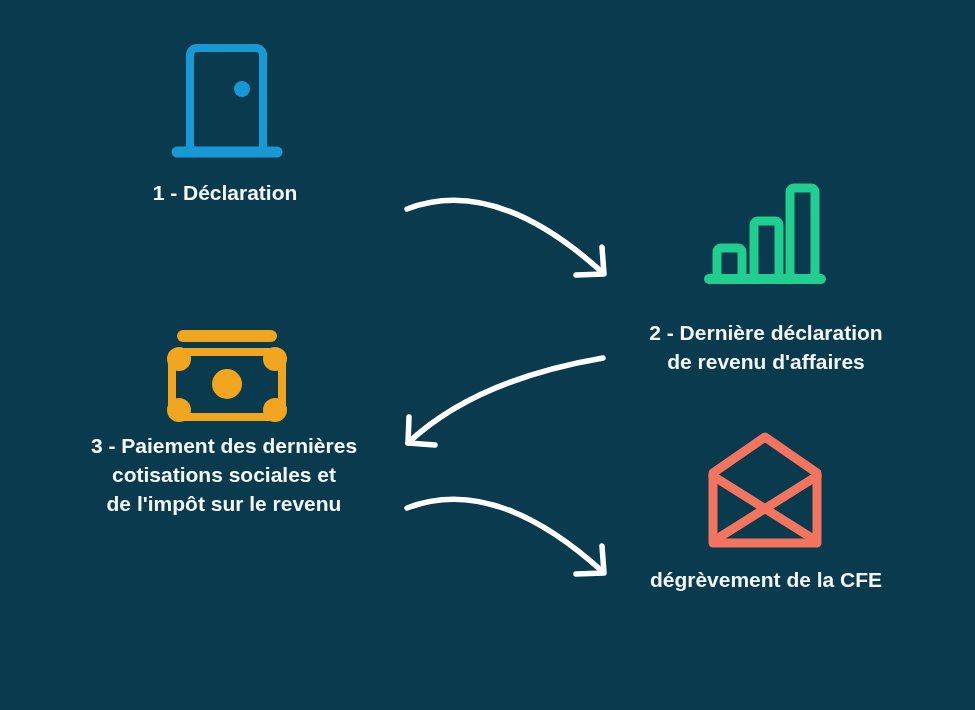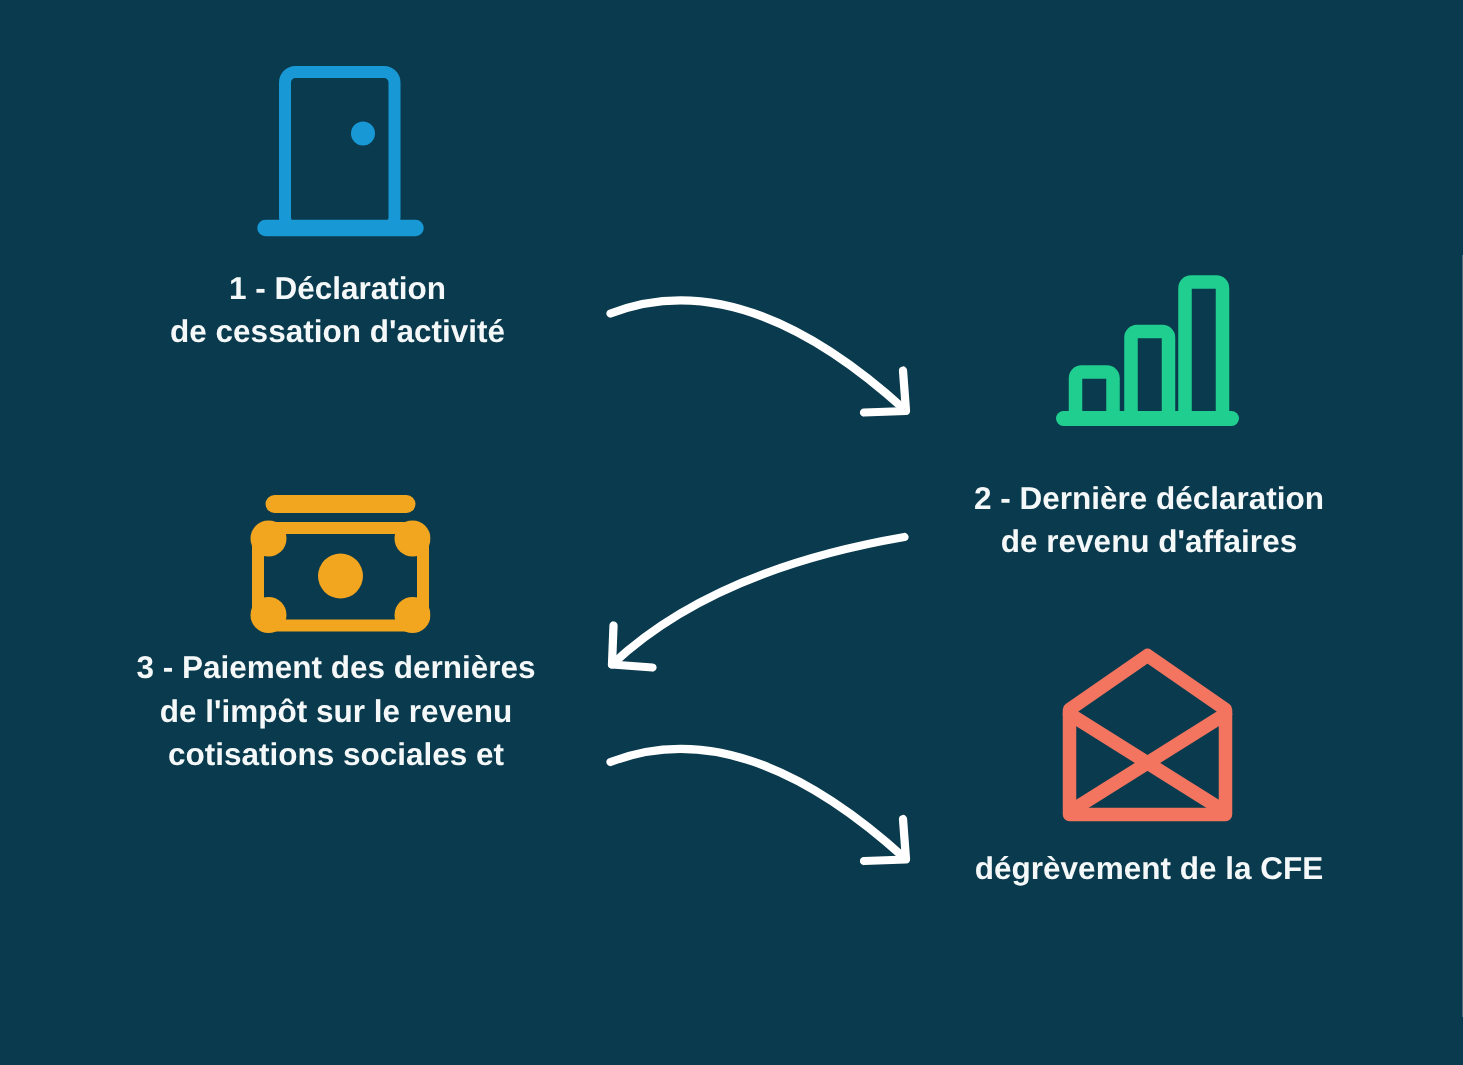--- a/index.html
+++ b/index.html
@@ -40,21 +40,20 @@
 <div class="canvas">
 
   <section>
     <svg class="abs" style="left:170px; top:42px;" width="114" height="120" viewBox="0 0 114 120">
       <rect class="stroke-blue" x="20" y="6" width="73" height="104" rx="7" stroke-width="8"></rect>
       <circle class="fill-blue" cx="72" cy="47" r="8"></circle>
       <line class="stroke-blue" x1="7" y1="110" x2="107" y2="110" stroke-width="11" stroke-linecap="round"></line>
     </svg>
     <div class="label" style="left:60px; top:178px; width:330px;">
       <span>1 - Déclaration</span>
-      <span>de cessation d'activité</span>
     </div>
   </section>
 
   <svg class="abs" style="left:398px; top:188px;" width="215" height="100" viewBox="0 0 215 100">
     <path class="stroke-arrow" d="M9,21 Q97,-13 205,85" stroke-width="5.5" stroke-linecap="round"></path>
     <path class="stroke-arrow" d="M204,59 L206,86 L178,87" stroke-width="5.5" stroke-linecap="round" stroke-linejoin="round"></path>
   </svg>
 
   <section>
     <svg class="abs" style="left:700px; top:180px;" width="130" height="108" viewBox="0 0 130 108">
@@ -79,22 +78,22 @@
       <rect class="fill-orange" x="11" y="2" width="100" height="12" rx="6"></rect>
       <rect class="stroke-orange" x="6" y="24" width="110" height="65" rx="9" stroke-width="8"></rect>
       <circle class="fill-orange" cx="13" cy="31" r="12"></circle>
       <circle class="fill-orange" cx="109" cy="31" r="12"></circle>
       <circle class="fill-orange" cx="13" cy="82" r="12"></circle>
       <circle class="fill-orange" cx="109" cy="82" r="12"></circle>
       <circle class="fill-orange" cx="61" cy="56" r="15"></circle>
     </svg>
     <div class="label" style="left:59px; top:431px; width:330px;">
       <span>3 - Paiement des dernières</span>
+      <span>cotisations sociales et</span>
       <span>de l'impôt sur le revenu</span>
-      <span>cotisations sociales et</span>
     </div>
   </section>
 
   <svg class="abs" style="left:398px; top:487px;" width="215" height="100" viewBox="0 0 215 100">
     <path class="stroke-arrow" d="M9,21 Q97,-13 205,85" stroke-width="5.5" stroke-linecap="round"></path>
     <path class="stroke-arrow" d="M204,59 L206,86 L178,87" stroke-width="5.5" stroke-linecap="round" stroke-linejoin="round"></path>
   </svg>
 
   <section>
     <svg class="abs" style="left:703px; top:429px;" width="124" height="124" viewBox="0 0 124 124">

